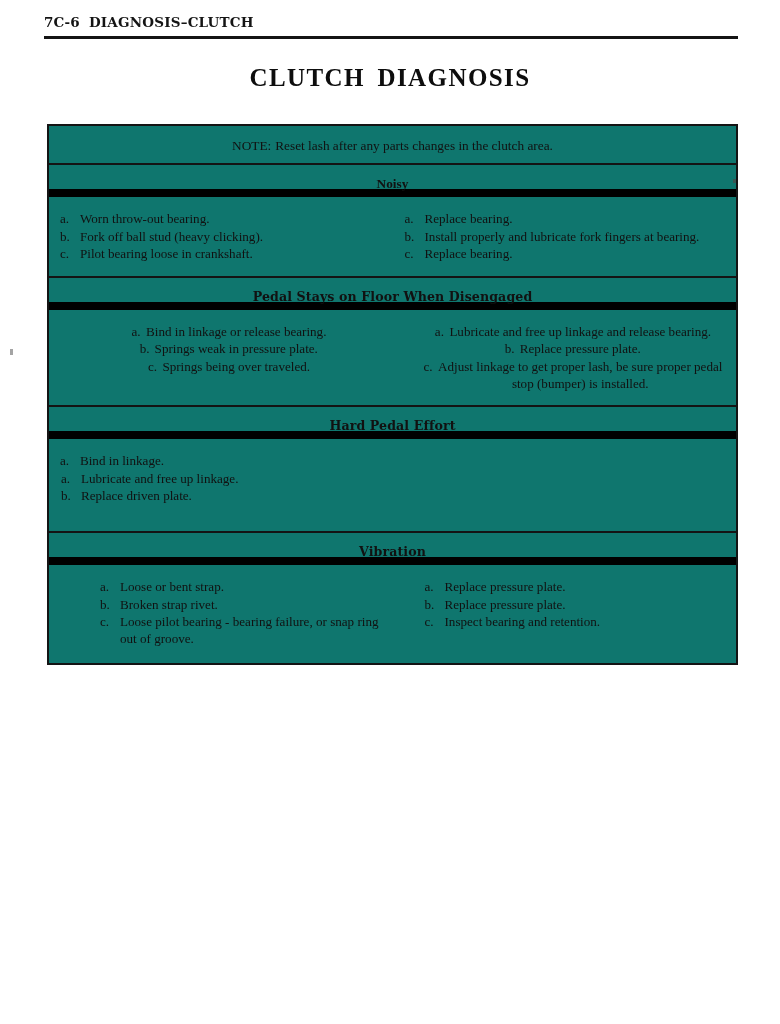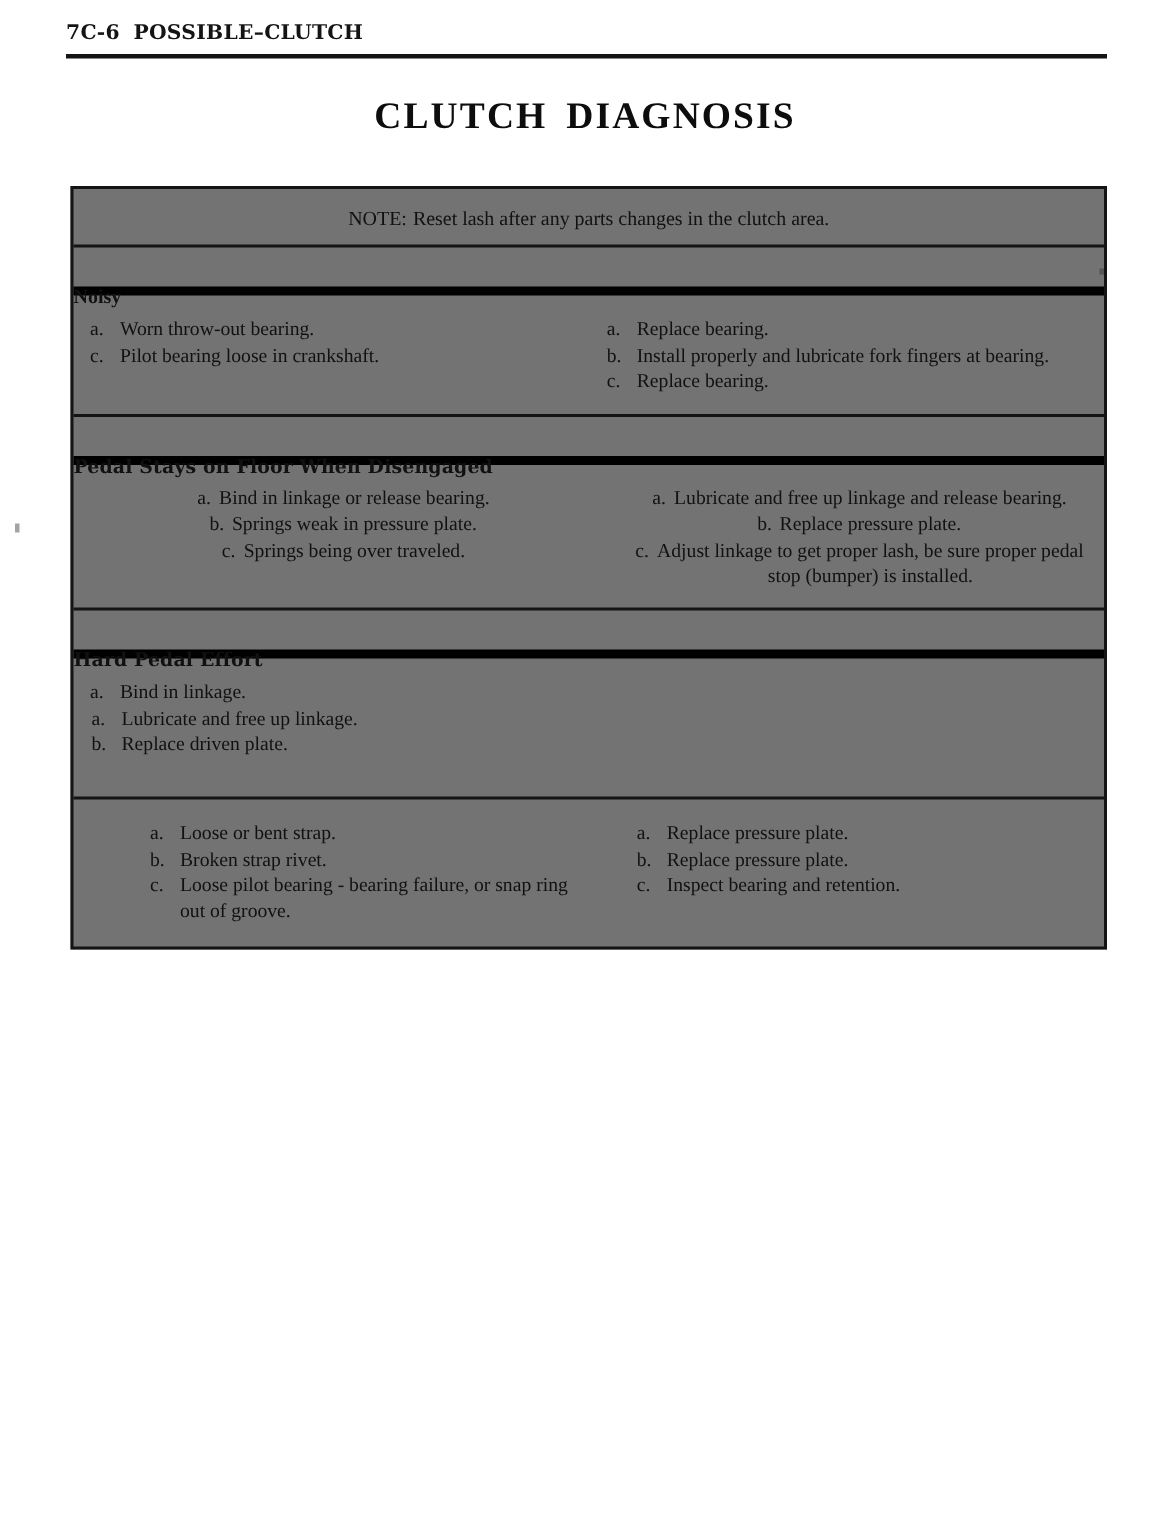--- a/index.html
+++ b/index.html
@@ -57,21 +57,21 @@
   }
 
   
   #diagnosis-table {
     position: absolute;
     left: 47px;
     top: 124px;
     width: 691px;
     border: 2px solid #141414;
     box-sizing: border-box;
-    background: #737373;
+    background: #0f766e;
   }
 
   .note-row {
     border-bottom: 2px solid #141414;
     text-align: center;
     font-size: 13.3px;
     padding: 12px 10px 11px 10px;
     box-sizing: border-box;
     height: 39px;
   }
@@ -89,25 +89,25 @@
   .column-head-row .col {
     flex: 1 1 50%;
     text-align: center;
     font-size: 13.3px;
     letter-spacing: 0.3px;
     padding-top: 8px;
     box-sizing: border-box;
   }
 
   .section-head-row {
-    border-bottom: 6px solid #000000;
-    text-align: left;
+    border-bottom: 8px solid #000000;
+    text-align: center;
     height: 32px;
     box-sizing: border-box;
-    padding-top: 25px;
+    padding-top: 11px;
     font-size: 12.8px;
   }
   .section-head-row.serif-head {
     font-family: "Liberation Serif", "DejaVu Serif", serif;
     font-weight: bold;
     font-size: 13.3px;
   }
   .section-head-row.sans-head {
     font-family: "DejaVu Serif", "Liberation Serif", serif;
     font-weight: bold;
@@ -158,40 +158,41 @@
     opacity: 0.72;
   }
   #speck-right { left: 733px; top: 179px; width: 3px; height: 4px; }
   #speck-left  { left: 10px;  top: 349px; width: 3px; height: 6px; opacity: 0.5; }
 </style>
 </head>
 <body>
 
 <div id="page-header">
   <div class="folio">
-    <span class="num">7C-6</span><span>POSSIBLE–CLUTCH</span>
+    <span class="num">7C-6</span><span>DIAGNOSIS–CLUTCH</span>
   </div>
 </div>
 <div id="header-rule"></div>
 
 <div id="doc-title">CLUTCH DIAGNOSIS</div>
 
 <div id="diagnosis-table">
 
   <div class="note-row">
     <span class="note-label">NOTE:</span><span>Reset lash after any parts changes in the clutch area.</span>
   </div>
 
 
   <div id="sections-host">
       <div class="section-head-row serif-head">Noisy</div>
       <div class="section-body-row" style="min-height: 76px; font-family: Liberation Serif, serif;">
         <div class="col cause">
           <ul class="item-list">
             <li><span class="marker">a.</span><span class="txt">Worn throw-out bearing.</span></li>
+            <li><span class="marker">b.</span><span class="txt">Fork off ball stud (heavy clicking).</span></li>
             <li><span class="marker">c.</span><span class="txt">Pilot bearing loose in crankshaft.</span></li>
           </ul>
         </div>
         <div class="col correction">
           <ul class="item-list">
             <li><span class="marker">a.</span><span class="txt">Replace bearing.</span></li>
             <li><span class="marker">b.</span><span class="txt">Install properly and lubricate fork fingers at bearing.</span></li>
             <li><span class="marker">c.</span><span class="txt">Replace bearing.</span></li>
           </ul>
         </div>
@@ -221,20 +222,21 @@
             <li><span class="marker">a.</span><span class="txt">Bind in linkage.</span></li>
           </ul>
         </div>
         <div class="col correction">
           <ul class="item-list">
             <li><span class="marker">a.</span><span class="txt">Lubricate and free up linkage.</span></li>
             <li><span class="marker">b.</span><span class="txt">Replace driven plate.</span></li>
           </ul>
         </div>
       </div>
+      <div class="section-head-row sans-head">Vibration</div>
       <div class="section-body-row" style="min-height: 98px; border-bottom: none;">
         <div class="col cause">
           <ul class="item-list">
             <li><span class="marker">a.</span><span class="txt">Loose or bent strap.</span></li>
             <li><span class="marker">b.</span><span class="txt">Broken strap rivet.</span></li>
             <li><span class="marker">c.</span><span class="txt">Loose pilot bearing - bearing failure, or snap ring
 out of groove.</span></li>
           </ul>
         </div>
         <div class="col correction">

